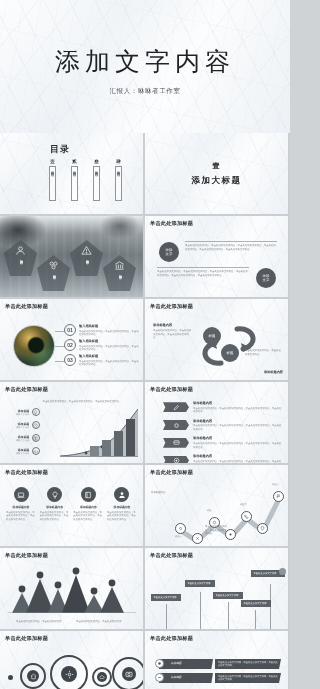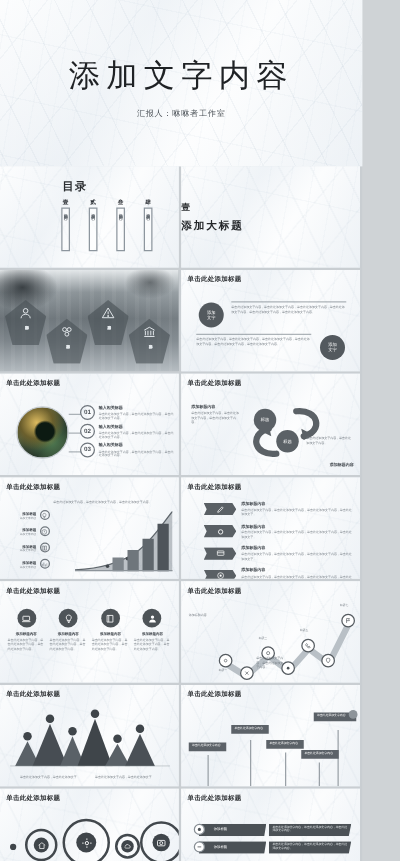--- a/index.html
+++ b/index.html
@@ -57,21 +57,21 @@
   
   .toc-title { position:absolute; left:50px; top:10px; font-size:9px; font-weight:bold; color:#2b2e31; letter-spacing:1px; }
   .toc-cols { position:absolute; left:48px; top:26px; display:flex; gap:13px; }
   .toc-col { display:flex; flex-direction:column; align-items:center; width:9px; }
   .toc-num { font-size:4.5px; font-weight:bold; color:#31353a; margin-bottom:2px; }
   .toc-bar { width:7px; height:35px; border:.6px solid #8d969e; background:rgba(255,255,255,.45);
              display:flex; align-items:flex-start; justify-content:center; padding-top:1px; }
   .toc-vtext { writing-mode: vertical-rl; font-size:3.2px; color:#5d646b; letter-spacing:.4px; line-height:1.25; }
 
   
-  .sec-wrap { position:absolute; left:0; top:28px; width:100%; text-align:left; }
+  .sec-wrap { position:absolute; left:0; top:28px; width:100%; text-align:center; }
   .sec-num { font-size:7px; font-weight:bold; color:#2b2e31; letter-spacing:1px; }
   .sec-title { font-size:8.5px; font-weight:bold; color:#24272a; letter-spacing:1.5px; margin-top:4px; }
 
   
   .photo-bg { position:absolute; inset:0;
     background:
       linear-gradient(180deg, rgba(232,236,238,.95) 0%, rgba(150,158,163,.55) 22%, rgba(96,104,110,.62) 48%, rgba(128,136,142,.8) 70%, rgba(185,192,197,.9) 100%),
       linear-gradient(90deg, #6c7478 0%, #8d9599 25%, #7b8387 55%, #9aa2a6 100%);
   }
   .photo-bg::after { content:""; position:absolute; inset:0;

